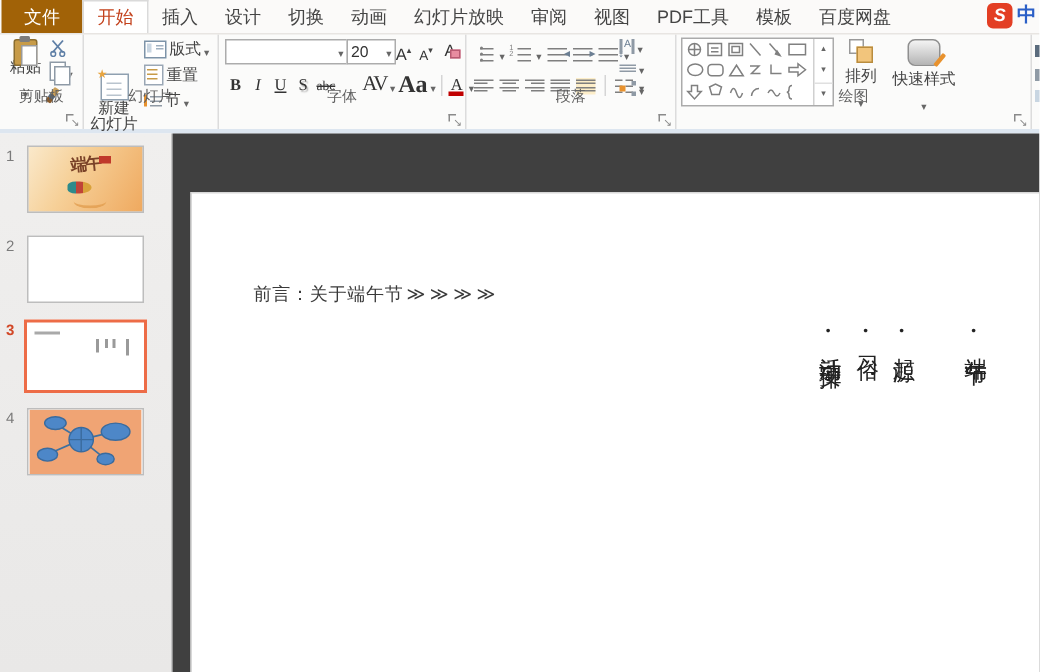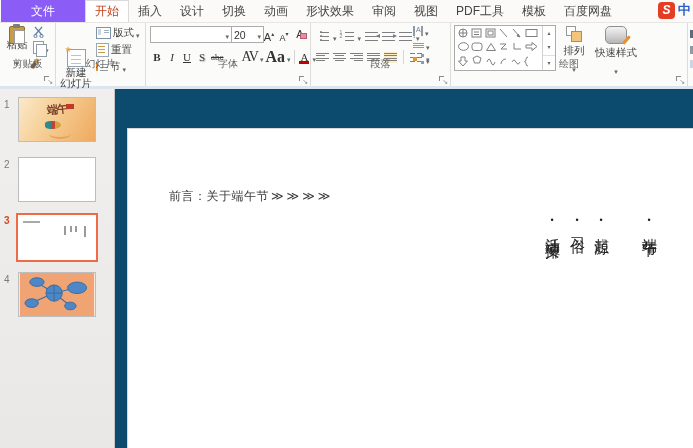--- a/index.html
+++ b/index.html
@@ -3,21 +3,21 @@
 <meta charset="utf-8">
 <style>
   html,body{margin:0;padding:0;width:693px;height:448px;overflow:hidden;
     font-family:"Liberation Sans",sans-serif;background:#fff;}
   .app{position:relative;width:693px;height:448px;}
 
   
   .tabbar{position:absolute;left:0;top:0;width:693px;height:22px;background:#fbfaf9;
     border-bottom:1px solid #e8e5e2;display:flex;align-items:stretch;z-index:5;}
   .tab{font-size:12px;color:#454545;line-height:22px;padding:0 9px;white-space:nowrap;cursor:default;}
-  .tab.file{background:#8b5cf6;color:#fff;padding:0 30px;margin-left:1px;}
+  .tab.file{background:#a16207;color:#fff;padding:0 15px;margin-left:1px;}
   .tab.active{background:#fff;color:#c3411c;border:1px solid #dadada;border-bottom:none;line-height:20px;}
   .ime{position:absolute;right:2px;top:1px;display:flex;align-items:center;gap:3px;z-index:9;}
   .ime-logo{width:17px;height:17px;border-radius:4px;background:#e33e24;color:#fff;
     font-weight:bold;font-style:italic;font-size:12px;text-align:center;line-height:17px;}
   .ime-mode{color:#2b5fc7;font-weight:bold;font-size:13px;}
 
   
   .ribbon{position:absolute;left:0;top:22px;width:693px;height:64px;background:#fbfbfa;
     border-bottom:3px solid #dde6f0;display:flex;}
   .rgroup{position:relative;height:64px;border-right:1px solid #dcdcdc;box-sizing:border-box;flex:none;}
@@ -165,21 +165,21 @@
     background:linear-gradient(90deg,#2e8b8b 0 35%,#c04438 35% 65%,#d9a23a 65% 100%);}
   .t1 .swirl{position:absolute;left:30px;top:31px;width:22px;height:8px;border-radius:50%;
     border-bottom:2px solid #e09a4a;opacity:.7;}
   
   .t3-line{position:absolute;left:5px;top:6px;width:17px;height:2px;background:#a9a9a9;}
   .t3 .m{position:absolute;top:11px;width:2px;background:#9a9a9a;}
   
   .thumb svg{display:block;}
 
   
-  .workspace{position:absolute;left:115px;top:89px;width:578px;height:359px;background:#0c4a6e;overflow:hidden;}
+  .workspace{position:absolute;left:115px;top:89px;width:578px;height:359px;background:#404040;overflow:hidden;}
   .canvas{position:absolute;left:12px;top:39px;width:570px;height:325px;background:#fff;
     border:1px solid #d8d8d8;box-shadow:1px 1px 2px rgba(0,0,0,0.08);}
   .intro{position:absolute;left:41px;top:59px;font-size:12px;color:#3a3a3a;letter-spacing:.5px;cursor:text;}
   .intro .chev{letter-spacing:3px;margin-left:2px;}
   .toc-col{position:absolute;top:85px;width:18px;display:flex;flex-direction:column;align-items:center;cursor:text;}
   .toc-col .bdot{font-size:9px;color:#222;height:12px;line-height:12px;}
   .vtext{writing-mode:vertical-rl;text-orientation:upright;font-family:"Liberation Serif",serif;
     font-size:15px;letter-spacing:2px;color:#222;}
   .c1{left:512px;} .c2{left:464px;} .c3{left:440px;} .c4{left:415px;}
 </style>
@@ -188,21 +188,21 @@
 
 <div class="app">
 
   <div class="tabbar">
     <div class="tab file">文件</div>
     <div class="tab active">开始</div>
     <div class="tab">插入</div>
     <div class="tab">设计</div>
     <div class="tab">切换</div>
     <div class="tab">动画</div>
-    <div class="tab">形状效果</div>
+    <div class="tab">幻灯片放映</div>
     <div class="tab">审阅</div>
     <div class="tab">视图</div>
     <div class="tab">PDF工具</div>
     <div class="tab">模板</div>
     <div class="tab">百度网盘</div>
   </div>
   <div class="ime">
     <span class="ime-logo">S</span>
     <span class="ime-mode">中</span>
   </div>

